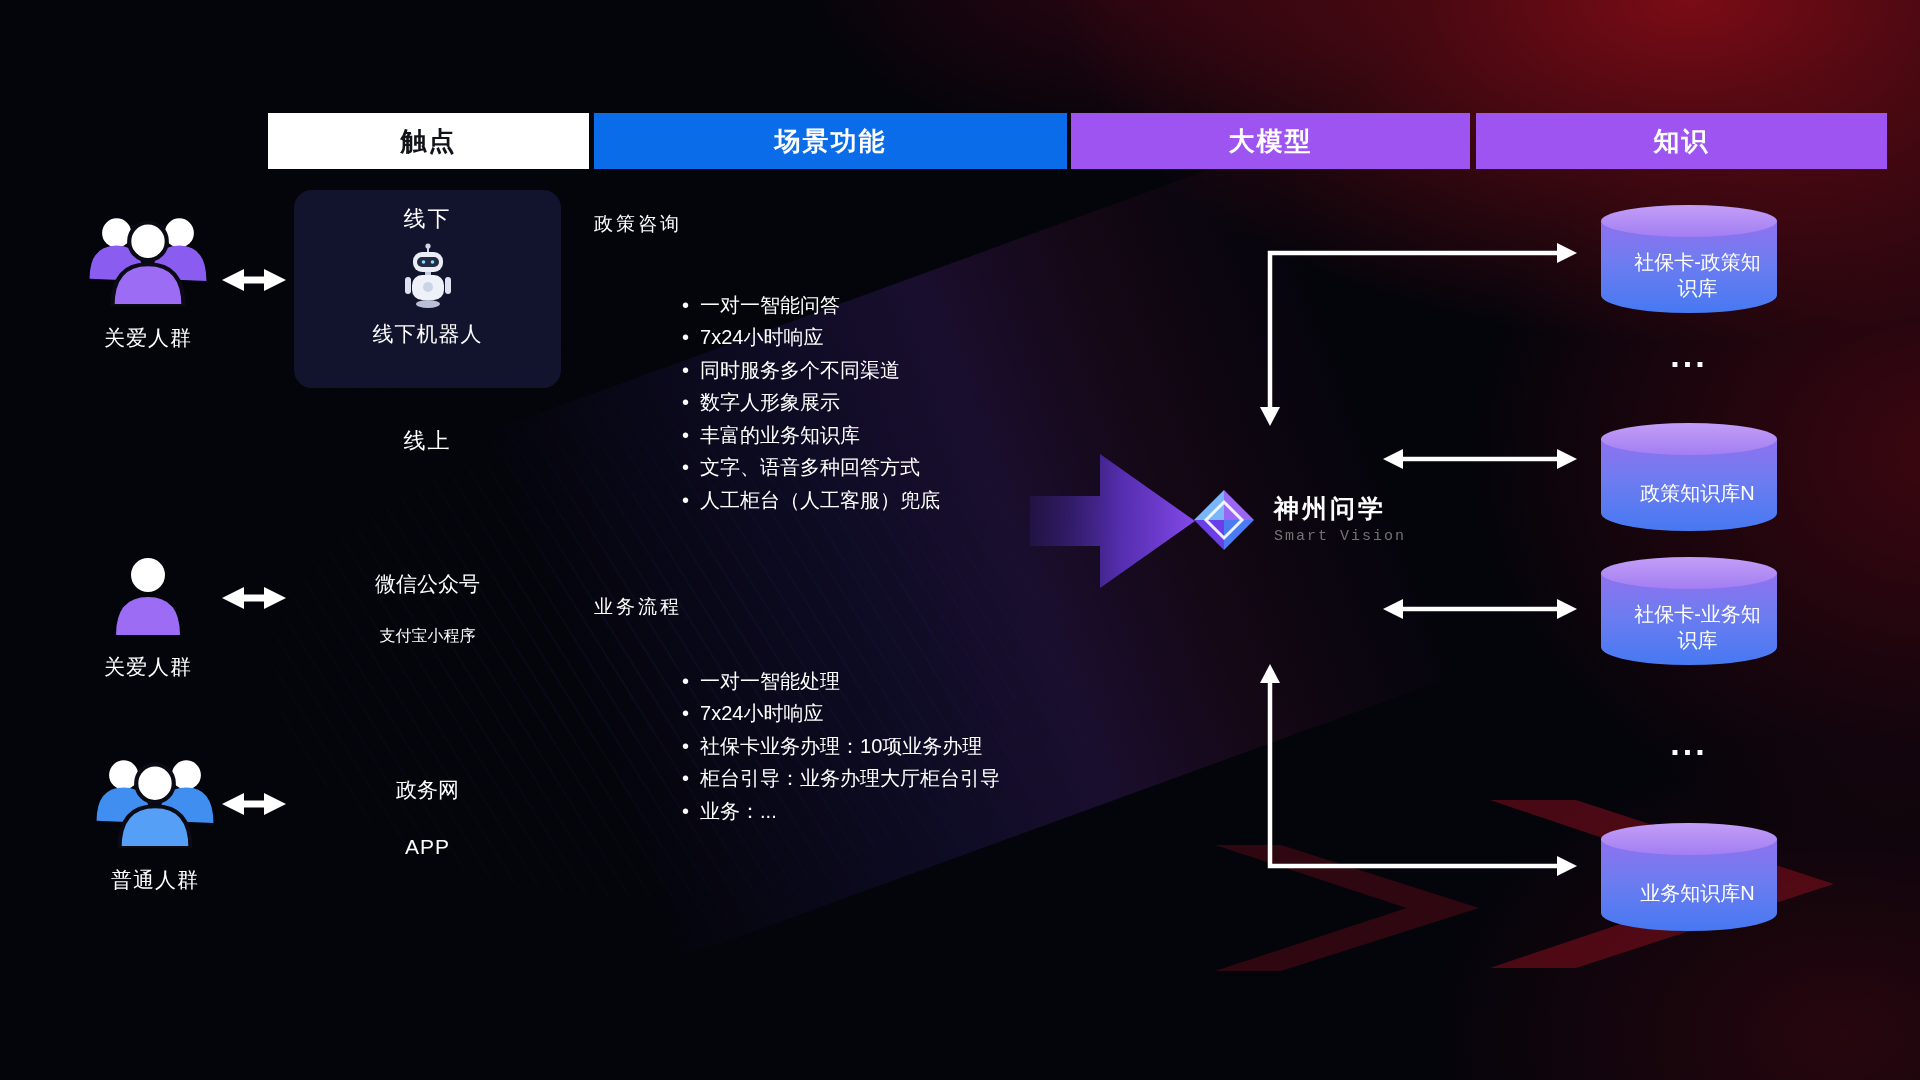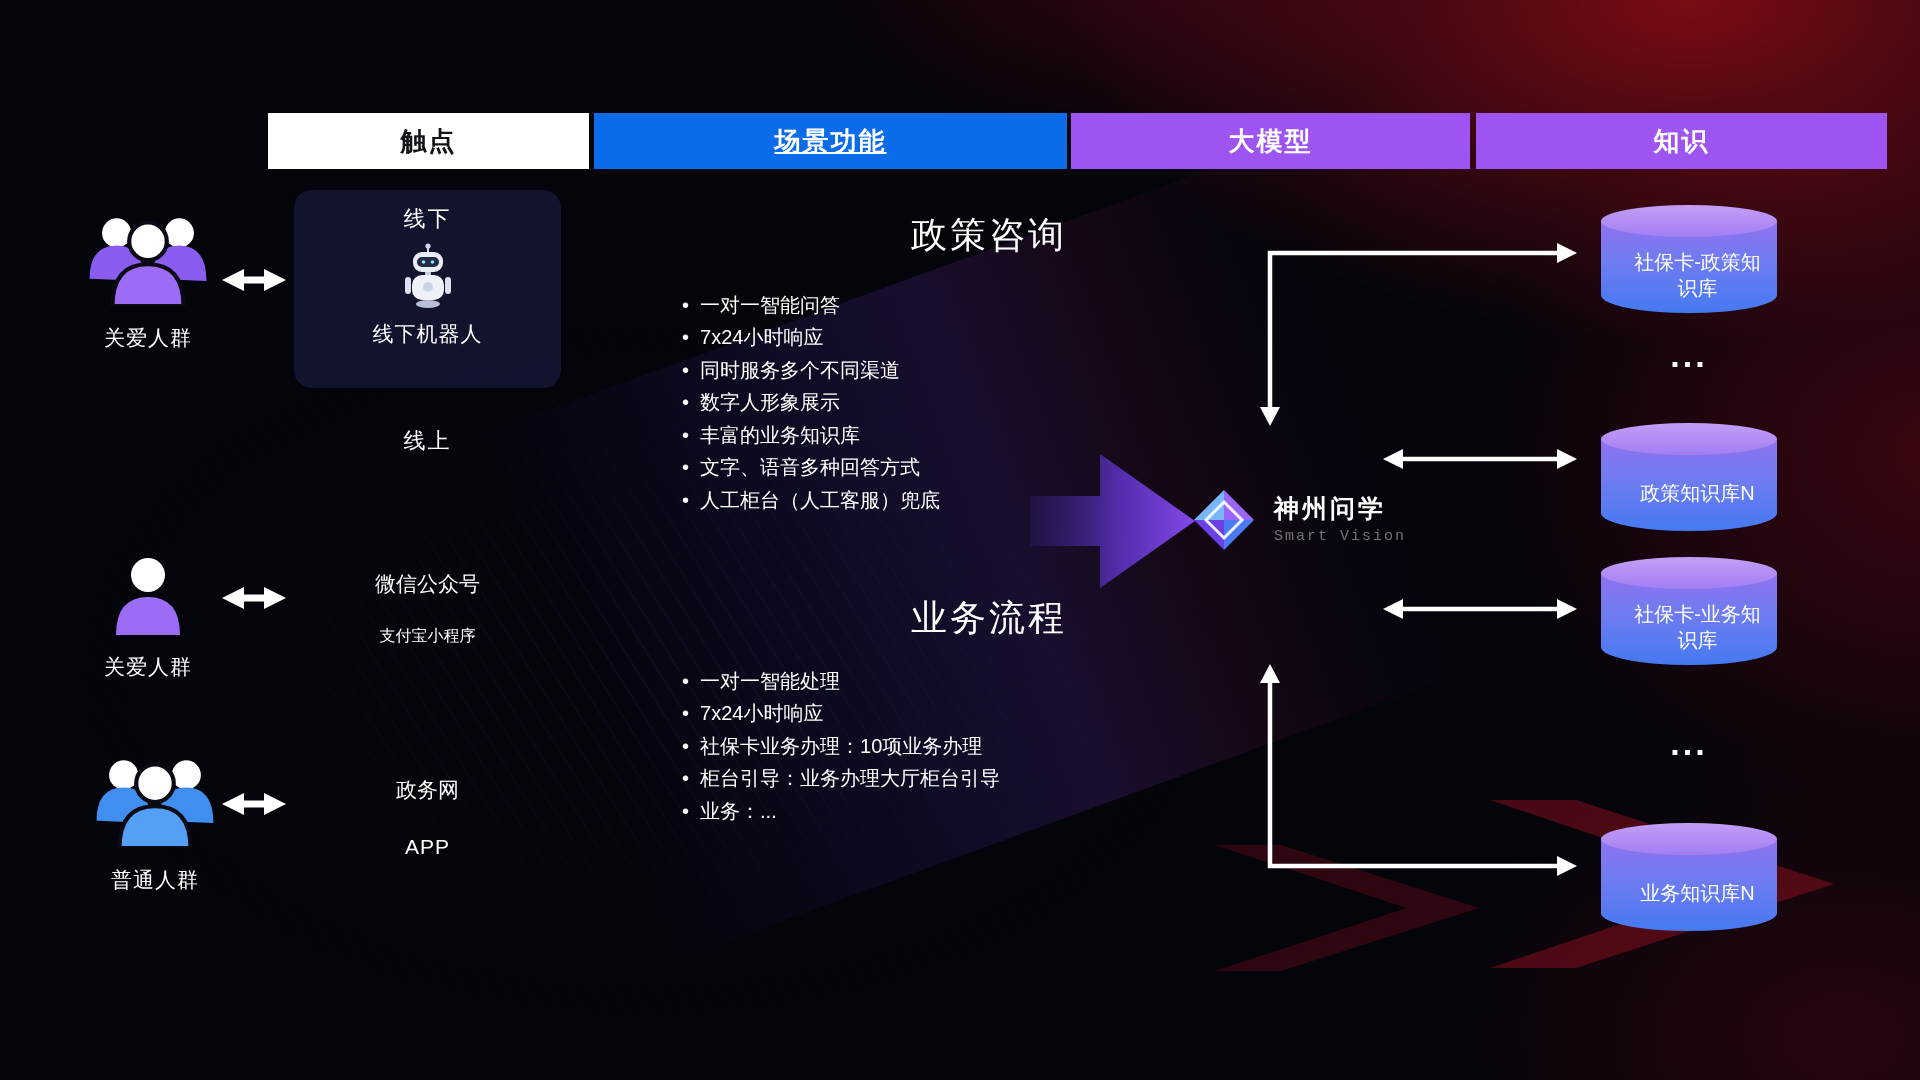--- a/index.html
+++ b/index.html
@@ -41,21 +41,21 @@
   .hdr {
     position:absolute; top:113px; height:56px;
     display:flex; align-items:center; justify-content:center;
     font-size:26px; font-weight:bold; letter-spacing:2px;
   }
   .hdr-white { background:#ffffff; color:#111318; }
   .hdr-blue  { background:#0a6ce8; color:#ffffff; }
   .hdr-purple{ background:#9d54f0; color:#ffffff; }
   .hdr-1 { left:33px;   width:230px; }
   .hdr-2 { left:268px;  width:321px; }
-  .hdr-3 { left:594px;  width:473px;text-decoration:underline; }
+  .hdr-3 { left:594px;  width:473px; }
   .hdr-4 { left:1071px; width:399px; }
   .hdr-5 { left:1476px; width:411px; }
 
   
   .user-block { position:absolute; display:flex; flex-direction:column; align-items:center; }
   .user-1 { left:58px;  top:210px; width:180px; }
   .user-2 { left:73px;  top:553px; width:150px; }
   .user-3 { left:60px;  top:752px; width:190px; }
   .user-label { color:#fff; font-size:21px; margin-top:14px; letter-spacing:1px; }
 
@@ -70,21 +70,21 @@
   .tp-card-sub   { color:#fff; font-size:21px; margin-top:6px; letter-spacing:1px; }
   .tp-text { position:absolute; left:294px; width:267px; text-align:center; color:#fff; }
   .tp-online { top:426px; font-size:22px; letter-spacing:2px; }
   .tp-wechat { top:570px; font-size:21px; }
   .tp-alipay { top:626px; font-size:16px; }
   .tp-gov    { top:776px; font-size:21px; }
   .tp-app    { top:835px; font-size:21px; letter-spacing:1px; }
 
   
   .sc-col { position:absolute; left:594px; top:169px; width:473px; height:700px; }
-  .sc-title { position:absolute; width:100%; text-align:right; color:#fff; font-size:36px; letter-spacing:3px; }
+  .sc-title { position:absolute; width:100%; text-align:left; color:#fff; font-size:19px; letter-spacing:3px; }
   .sc-title-policy   { top:42px; }
   .sc-title-business { top:425px; }
   .sc-list { position:absolute; left:88px; list-style:none; }
   .sc-list-policy   { top:120px; }
   .sc-list-business { top:496px; }
   .sc-list li { height:32.5px; display:flex; align-items:center; color:#fff; font-size:20px; white-space:nowrap; }
   .sc-list li::before { content:"•"; margin-right:11px; font-size:20px; }
 
   
   .big-arrow { position:absolute; left:1030px; top:418px; }

